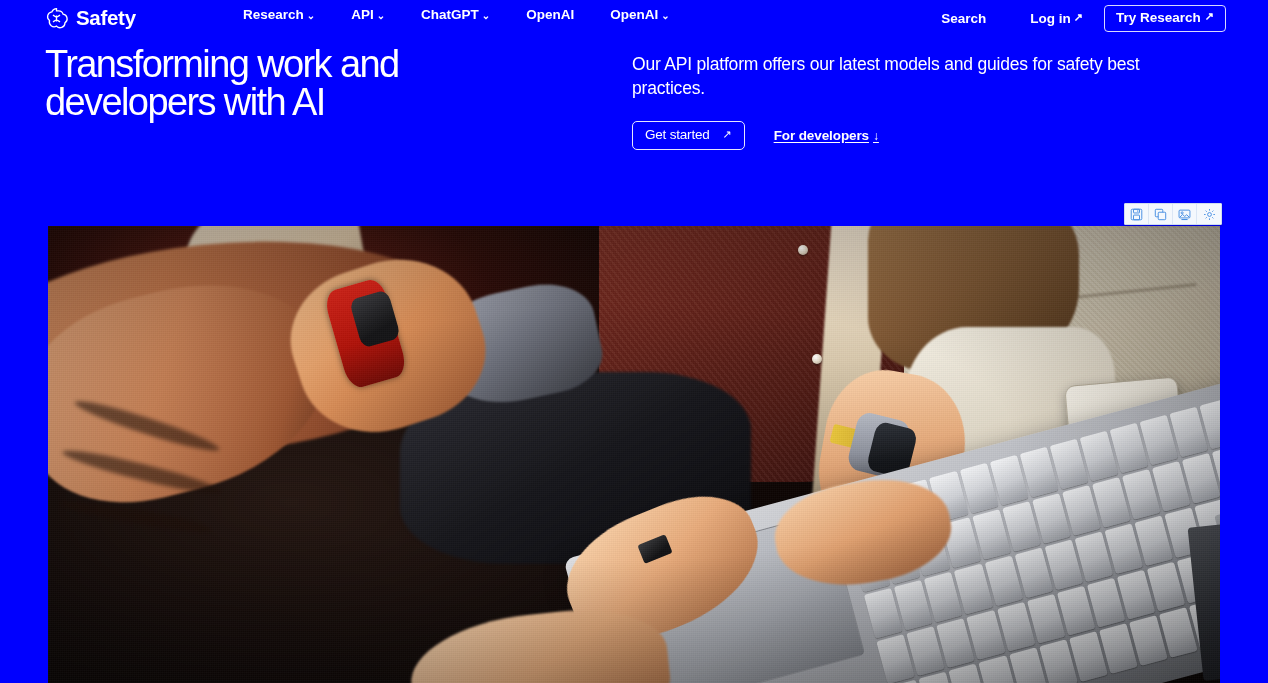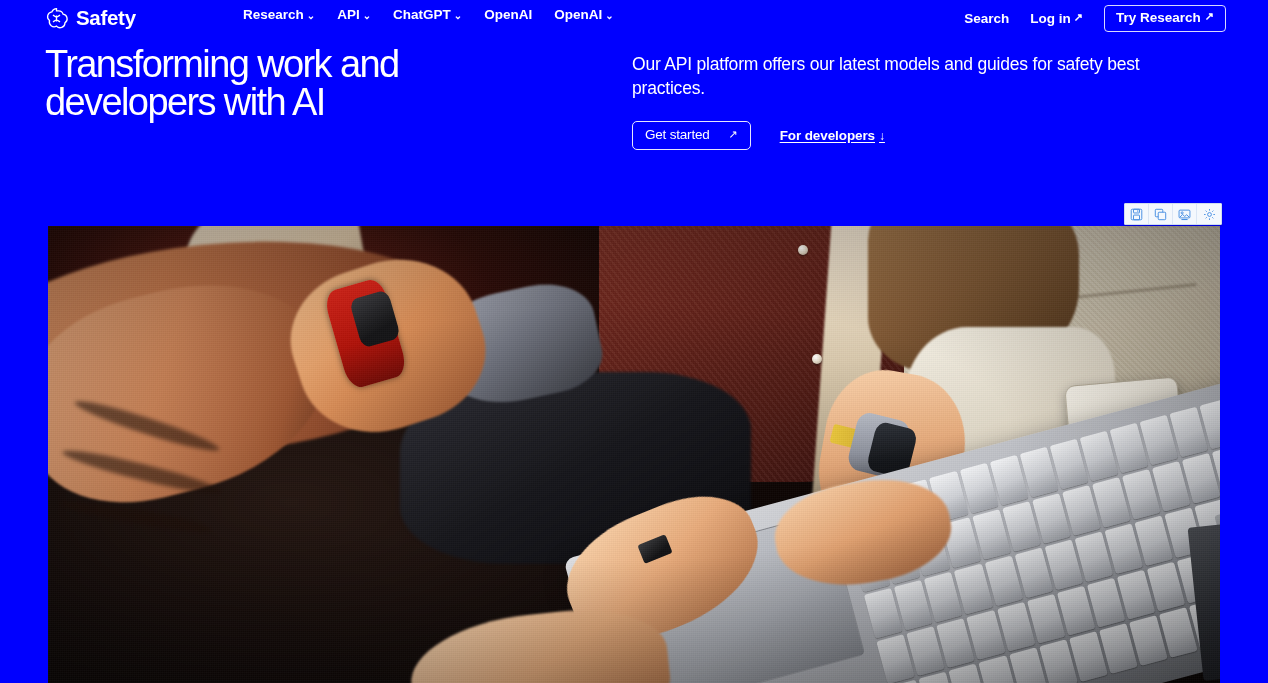--- a/index.html
+++ b/index.html
@@ -41,21 +41,21 @@
     line-height: 1;
     color: #fff;
   }
 
   .nav-links {
     position: absolute;
     left: 243px;
     top: 8px;
     display: flex;
     align-items: flex-start;
-    gap: 22px;
+    gap: 36px;
   }
   .nav-link {
     font-size: 13.5px;
     font-weight: 700;
     color: #ffffff;
     display: inline-flex;
     align-items: center;
     gap: 3px;
     line-height: 1;
     white-space: nowrap;
@@ -69,21 +69,21 @@
   }
 
   .nav-right {
     position: absolute;
     right: 42px;
     top: 5px;
     display: flex;
     align-items: center;
     gap: 21px;
   }
-  .nav-right .nav-link { font-size: 13.5px; }
+  .nav-right .nav-link { font-size: 13.5px; margin-left: 23px; }
   .arrow-ne { font-size: 11px; display: inline-block; transform: translateY(-1px); }
   .arrow-dn { font-size: 12px; display: inline-block; transform: translateY(0px); }
 
   .btn-outline {
     border: 1px solid rgba(255,255,255,0.85);
     border-radius: 4px;
     padding: 5px 11px 6px 11px;
     font-size: 13.5px;
     font-weight: 700;
     color: #fff;
@@ -132,21 +132,21 @@
   .btn-ghost-outline {
     border: 1px solid rgba(255,255,255,0.9);
     border-radius: 5px;
     padding: 6px 12px 7px 12px;
     font-size: 13.5px;
     font-weight: 500;
     color: #fff;
     background: transparent;
     display: inline-flex;
     align-items: center;
-    gap: 19px;
+    gap: 13px;
     line-height: 1;
     cursor: pointer;
     font-family: "Liberation Sans", sans-serif;
     letter-spacing: -0.2px;
   }
   .link-underline {
     font-size: 13.5px;
     font-weight: 700;
     color: #fff;
     text-decoration: underline;

